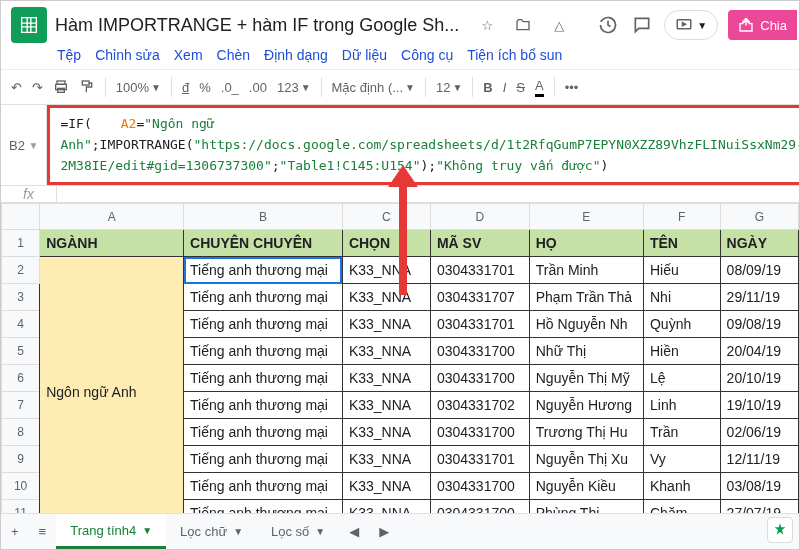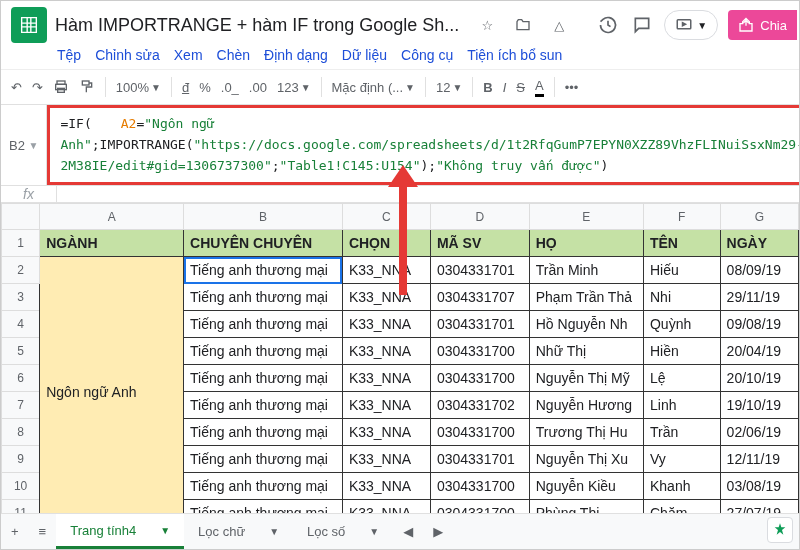--- a/index.html
+++ b/index.html
@@ -30,21 +30,21 @@
   table.grid { border-collapse: collapse; table-layout: fixed; }
   .grid th, .grid td { border: 1px solid #333; padding: 5px 6px; font-size: 14px; text-align: left; white-space: nowrap; overflow: hidden; height: 26px; }
   .grid .colhdr, .grid .rowhdr { background: #f8f9fa; color: #5f6368; font-weight: normal; text-align: center; border: 1px solid #ddd; font-size: 12px; }
   .grid .rowhdr { width: 40px; }
   .hdr-cell { background: #c5e1a5; font-weight: bold; text-align: center; }
   .merged-a { background: #ffecb3; text-align: center; vertical-align: middle; }
   .empty-row td { border: 1px solid #ddd; }
   .selected { outline: 2px solid #1a73e8; outline-offset: -2px; }
   .sheet-tabs { position: absolute; bottom: 0; left: 0; right: 0; height: 36px; border-top: 1px solid #e0e0e0; display: flex; align-items: center; background: #f8f9fa; font-size: 13px; }
   .tab-btn { padding: 0 10px; color: #5f6368; cursor: pointer; height: 100%; display: flex; align-items: center; }
-  .sheet-tab { padding: 0 14px; height: 100%; display: flex; align-items: center; gap: 24px; color: #5f6368; cursor: pointer; }
+  .sheet-tab { padding: 0 14px; height: 100%; display: flex; align-items: center; gap: 6px; color: #5f6368; cursor: pointer; }
   .sheet-tab.active { color: #188038; font-weight: 500; border-bottom: 3px solid #188038; background: #fff; }
   .arrow-overlay { position: absolute; left: 382px; top: 164px; pointer-events: none; }
   .caret { font-size: 10px; }
   .explore { position: absolute; right: 6px; bottom: 6px; width: 26px; height: 26px; background: #fff; border: 1px solid #dadce0; border-radius: 4px; display:flex; align-items:center; justify-content:center; }
 </style>
 </head>
 <body>
 
 <div class="titlebar">
   <div class="logo">

